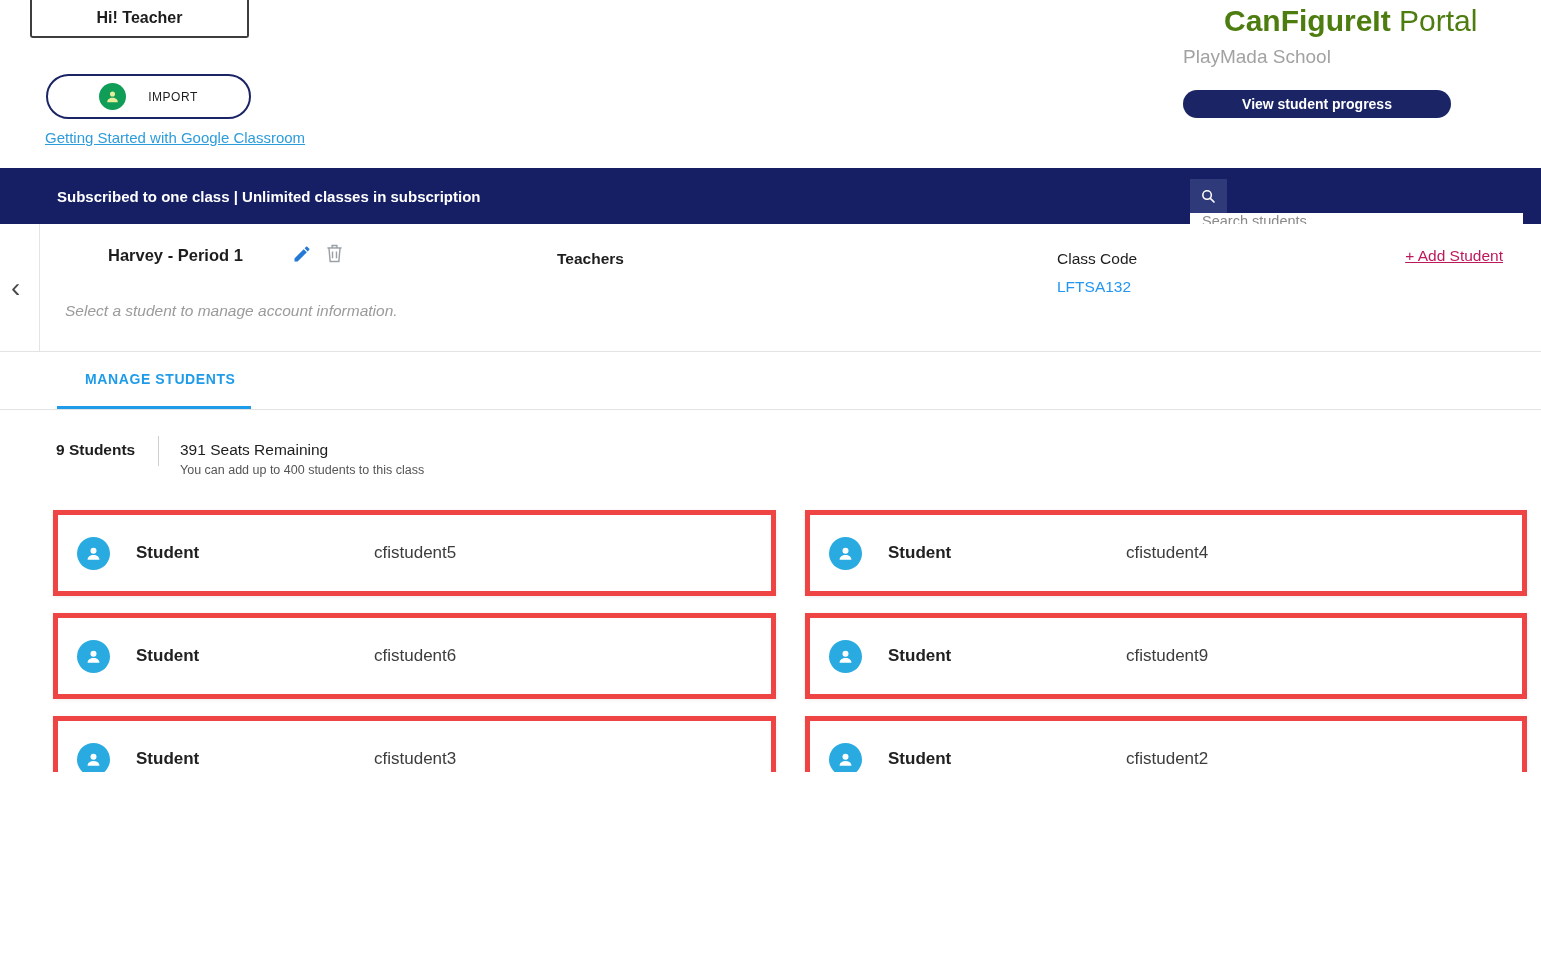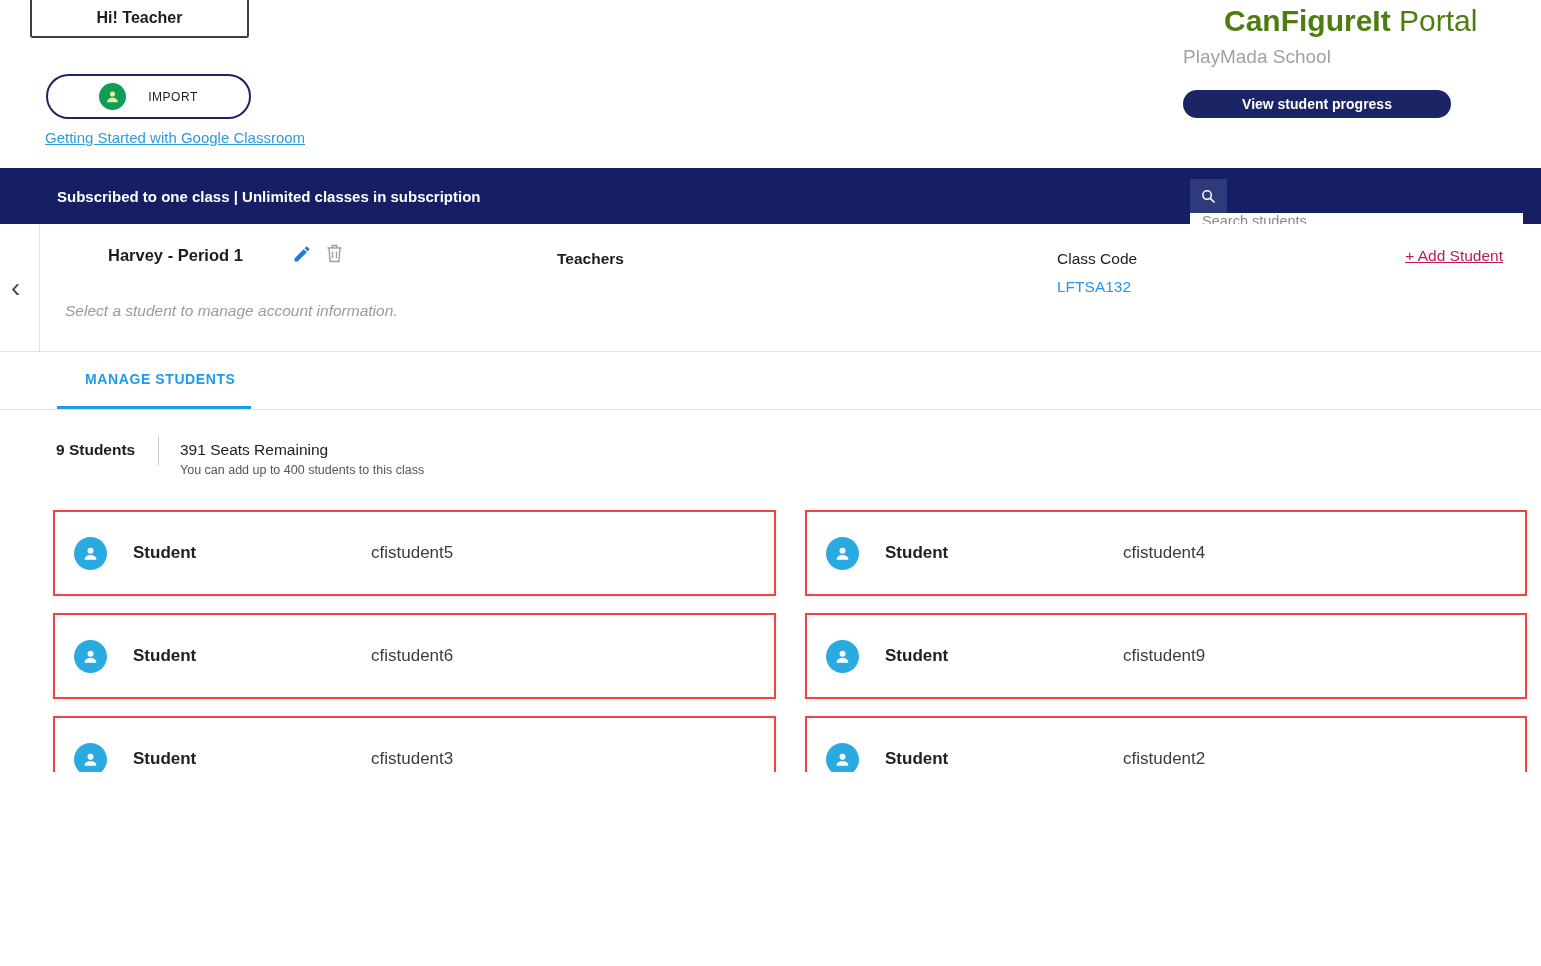--- a/index.html
+++ b/index.html
@@ -74,21 +74,21 @@
   
   .summary { position:relative; height:50px; margin-top:26px; }
   .count { position:absolute; left:56px; top:5px; font-size:15.5px; font-weight:bold; }
   .divider { position:absolute; left:158px; top:0; width:1px; height:30px; background:#cfcfcf; }
   .seats { position:absolute; left:180px; top:5px; font-size:15.5px; color:#1d1d1d; }
   .seats-hint { position:absolute; left:180px; top:27px; font-size:12.5px; color:#555; }
 
   
   .grid { margin:24px 0 0 53px; width:1474px; display:grid;
     grid-template-columns:723px 722px; column-gap:29px; row-gap:17px; }
-  .card { height:86px; background:#fff; border:2px solid #ef4444;
+  .card { height:86px; background:#fff; border:5px solid #ef4444;
     box-shadow:0 1px 4px rgba(0,0,0,.08); display:flex; align-items:center; cursor:pointer; }
   .avatar { width:33px; height:33px; border-radius:50%; background:#29abe2; margin-left:19px;
     display:flex; align-items:center; justify-content:center; flex:none; }
   .s-name { margin-left:26px; width:238px; font-size:17px; font-weight:bold; color:#212121; }
   .s-user { font-size:17px; color:#3c3c3c; }
 </style>
 </head>
 <body>
 
 <div class="page">

